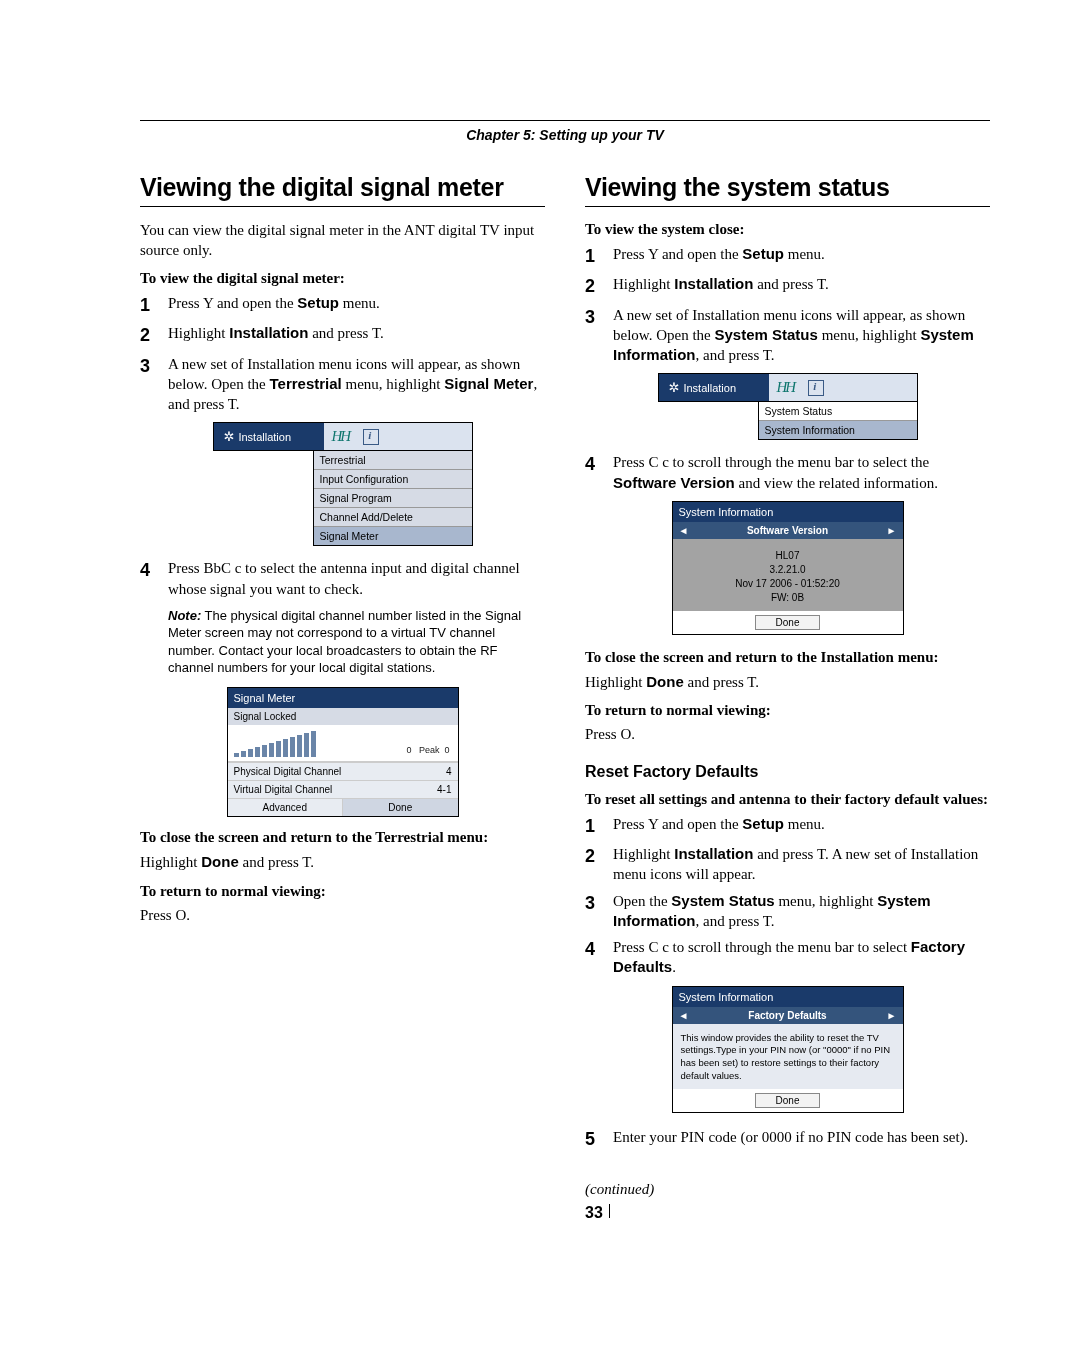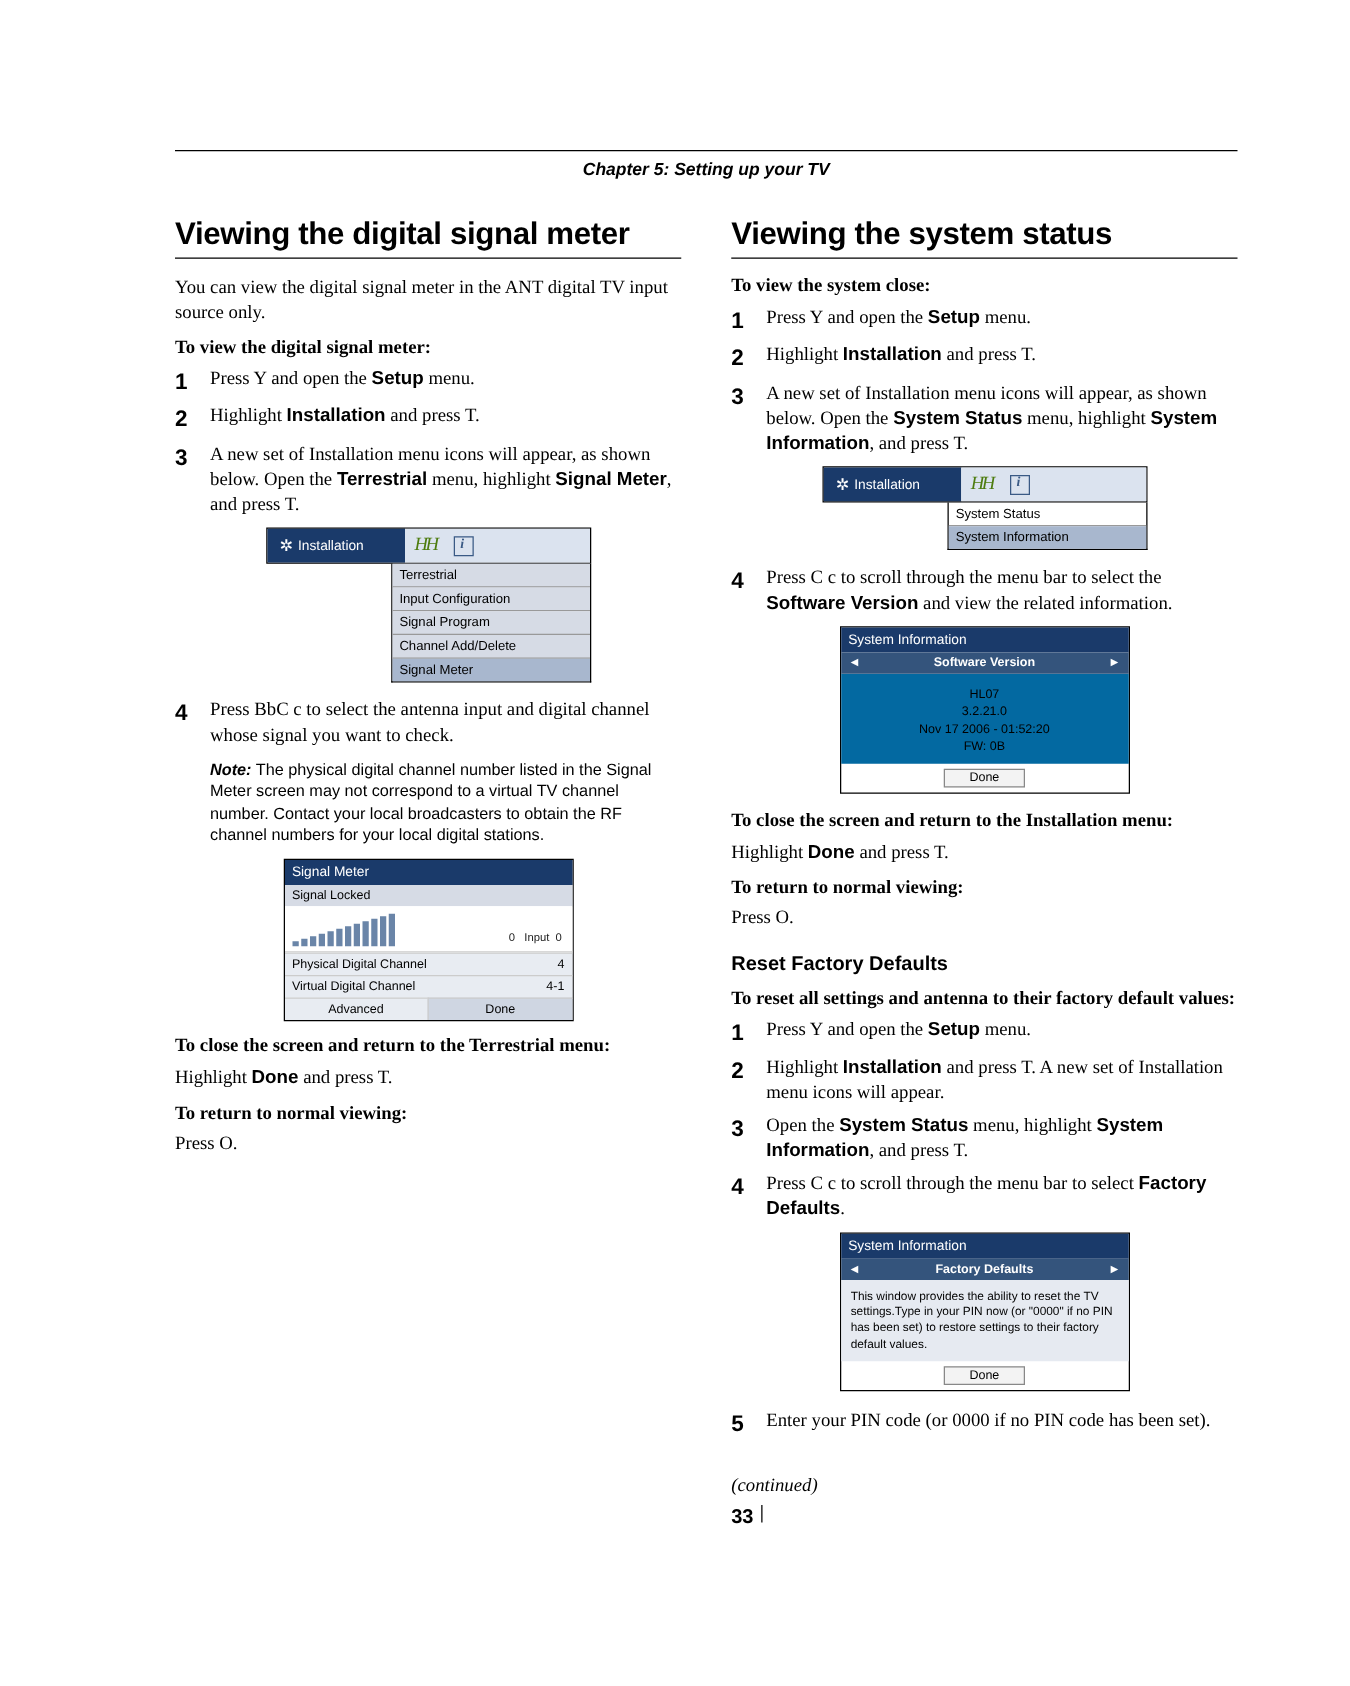--- a/index.html
+++ b/index.html
@@ -177,21 +177,21 @@
     width: 230px;
     margin: 6px auto 14px auto;
     font-family: Arial, sans-serif;
     font-size: 10px;
     border:1px solid #000;
   }
   .si-title { background:#1a3a6a; color:#fff; padding:4px 6px; font-size:11px;}
   .si-bar { background:#34547c; color:#fff; display:flex; align-items:center; padding:3px 6px; justify-content:center; position:relative; font-weight:bold;}
   .si-bar .arrow { position:absolute; font-size:10px; }
   .si-bar .arrow.l { left:6px;} .si-bar .arrow.r{ right:6px;}
-  .si-body { background:#0369a1; text-align:center; padding:10px 6px 6px; line-height:1.4;}
+  .si-body { background:#a3a3a3; text-align:center; padding:10px 6px 6px; line-height:1.4;}
   .si-body-left { background:#e6eaf1; padding:8px 8px 6px; line-height:1.35; font-size:9.5px;}
   .si-done { text-align:center; padding:4px; }
   .si-done span { display:inline-block; border:1px solid #888; background:#f3f3f3; padding:1px 20px; font-size:10px;}
 
   .subsection {
     font-family: Arial, sans-serif;
     font-weight: 900;
     font-size: 16px;
     margin: 18px 0 10px 0;
   }
@@ -207,21 +207,21 @@
     margin-top: 6px;
   }
   .divider-line {
     width:1px;
     background:#000;
     height:14px;
     margin-left:6px;
     display:inline-block;
   }
   .gear{ font-size:13px; }
-  .ant-icon{ font-style:italic; font-family:serif; font-size:15px; color:#4d7c0f; letter-spacing:-2px;}
+  .ant-icon{ font-style:italic; font-family:serif; font-size:15px; color:#0f766e; letter-spacing:-2px;}
   .info-icon{ width:14px; height:14px; border:1px solid #3a5a85; display:inline-block; position:relative;}
   .info-icon::after{ content:"i"; color:#3a5a85; font-style:italic; font-weight:bold; position:absolute; left:4px; top:-1px; font-size:11px;}
 </style>
 </head>
 <body>
 
 <div class="page">
   <div class="chapter-header">Chapter 5: Setting up your TV</div>
 
   <div class="columns">
@@ -290,21 +290,21 @@
             <div class="bar" style="height:8px"></div>
             <div class="bar" style="height:10px"></div>
             <div class="bar" style="height:12px"></div>
             <div class="bar" style="height:14px"></div>
             <div class="bar" style="height:16px"></div>
             <div class="bar" style="height:18px"></div>
             <div class="bar" style="height:20px"></div>
             <div class="bar" style="height:22px"></div>
             <div class="bar" style="height:24px"></div>
             <div class="bar" style="height:26px"></div>
-          <span class="sm-readout"><span>0</span>&nbsp;&nbsp;&nbsp;<span>Input</span>&nbsp;&nbsp;<span>0</span></span>
+          <span class="sm-readout"><span>0</span>&nbsp;&nbsp;&nbsp;<span>Peak</span>&nbsp;&nbsp;<span>0</span></span>
         </div>
         <div id="sm-rows">
             <div class="sm-row">
               <span>Physical Digital Channel</span>
               <span>4</span>
             </div>
             <div class="sm-row">
               <span>Virtual Digital Channel</span>
               <span>4-1</span>
             </div>

